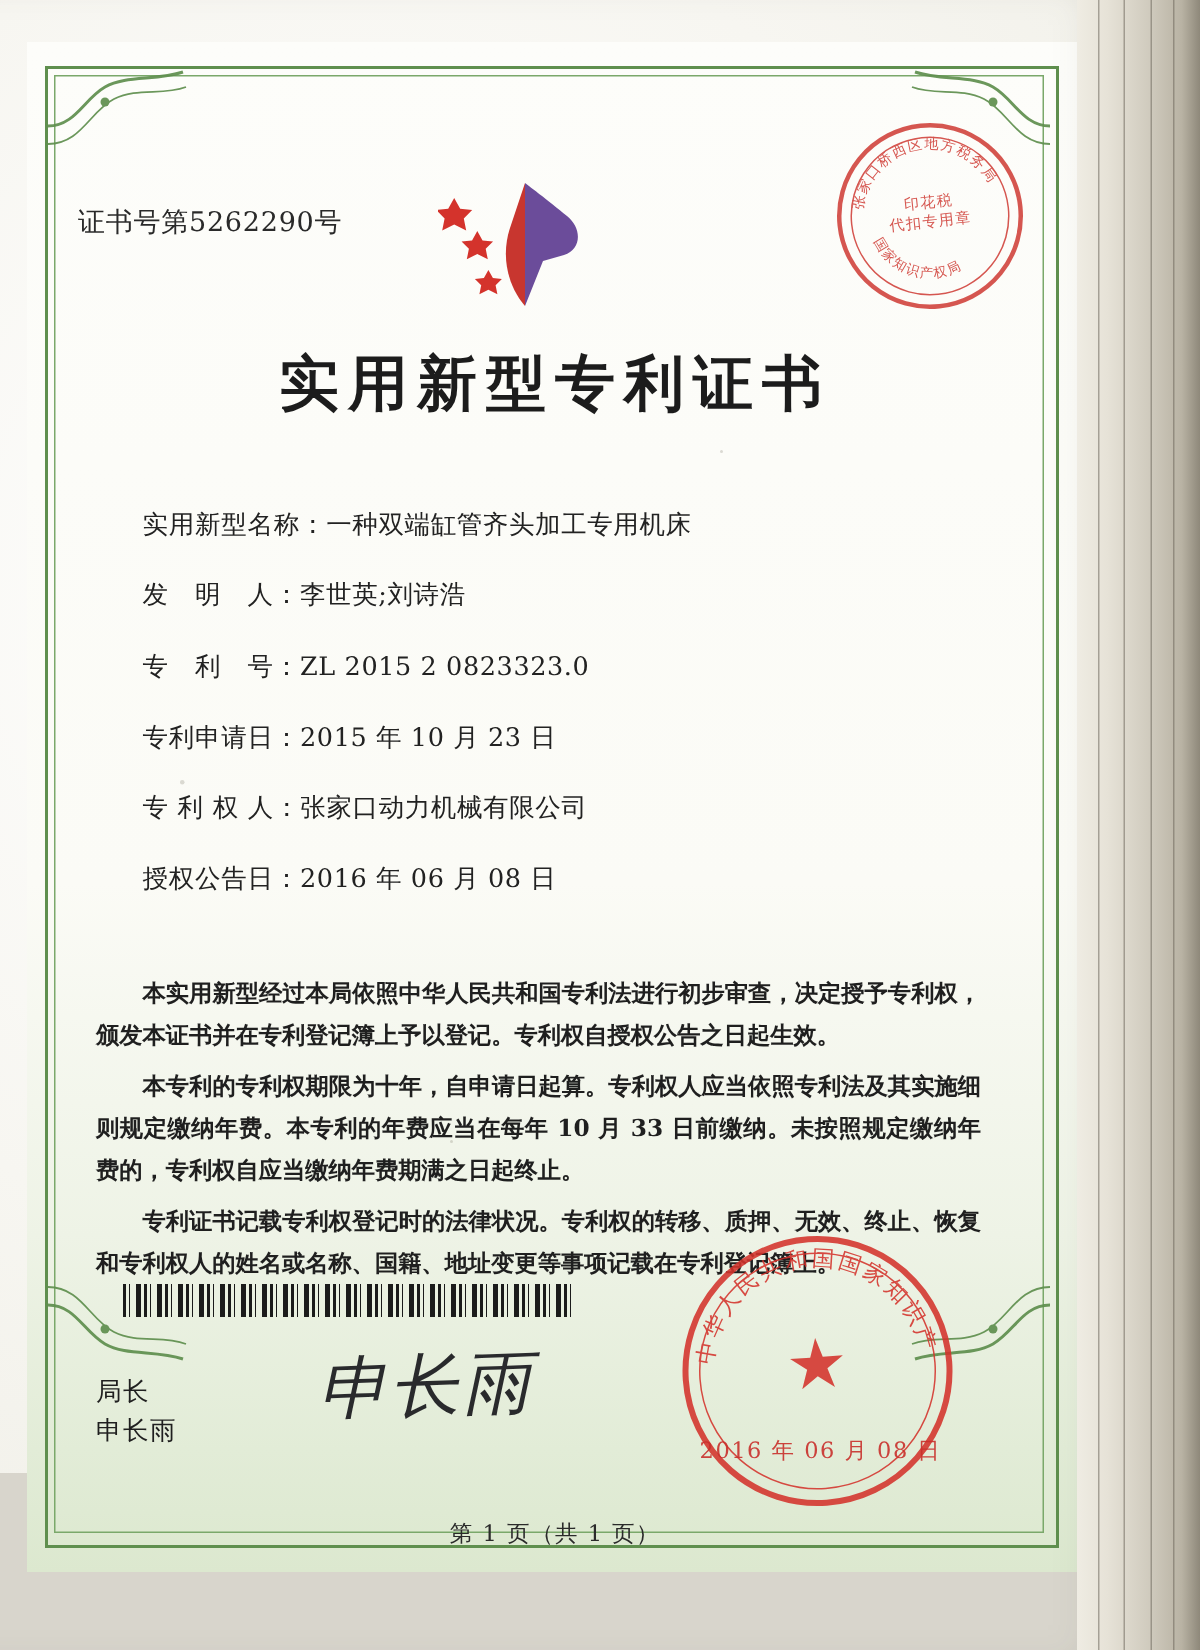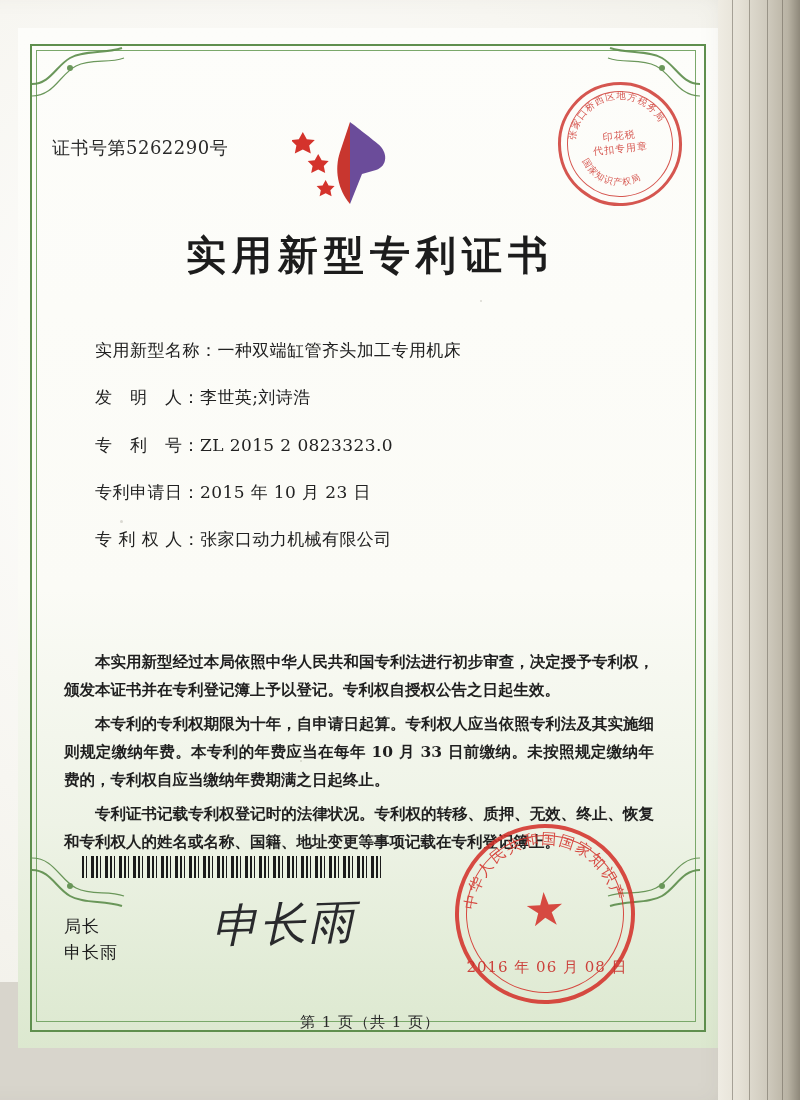--- a/index.html
+++ b/index.html
@@ -105,21 +105,21 @@
   .barcode{
     position:absolute;left:82px;top:856px;width:300px;height:22px;
     background:repeating-linear-gradient(to right,
       #1b1b1b 0px,#1b1b1b 2px,transparent 2px,transparent 4px,
       #1b1b1b 4px,#1b1b1b 5px,transparent 5px,transparent 9px,
       #1b1b1b 9px,#1b1b1b 12px,transparent 12px,transparent 14px);
   }
   
   .director-label{
     position:absolute;left:64px;top:915px;font-size:17px;color:#1f1f1f;
-    line-height:26px;font-family:Liberation Mono, monospace;letter-spacing:1px;
+    line-height:26px;font-family:Liberation Sans, sans-serif;letter-spacing:1px;
   }
   .signature{
     position:absolute;left:212px;top:893px;width:180px;height:70px;
     font-size:46px;color:#15151a;font-family:"DejaVu Serif", serif;
     font-style:italic;letter-spacing:2px;transform:rotate(-2deg);
     opacity:.9;
   }
   
   .seal{
     position:absolute;left:455px;top:824px;width:172px;height:172px;
@@ -229,20 +229,23 @@
     </div>
     <div class="field">
       <span class="lbl">专　利　号：</span><span class="val">ZL 2015 2 0823323.0</span>
     </div>
     <div class="field">
       <span class="lbl">专利申请日：</span><span class="val">2015 年 10 月 23 日</span>
     </div>
     <div class="field">
       <span class="lbl">专 利 权 人：</span><span class="val">张家口动力机械有限公司</span>
     </div>
+    <div class="field">
+      <span class="lbl">授权公告日：</span><span class="val">2016 年 06 月 08 日</span>
+    </div>
   </div>
 
   <div class="body-text">
     <p>本实用新型经过本局依照中华人民共和国专利法进行初步审查，决定授予专利权，颁发本证书并在专利登记簿上予以登记。专利权自授权公告之日起生效。</p>
     <p>本专利的专利权期限为十年，自申请日起算。专利权人应当依照专利法及其实施细则规定缴纳年费。本专利的年费应当在每年 10 月 33 日前缴纳。未按照规定缴纳年费的，专利权自应当缴纳年费期满之日起终止。</p>
     <p>专利证书记载专利权登记时的法律状况。专利权的转移、质押、无效、终止、恢复和专利权人的姓名或名称、国籍、地址变更等事项记载在专利登记簿上。</p>
   </div>
 
   <div class="barcode"></div>
 

